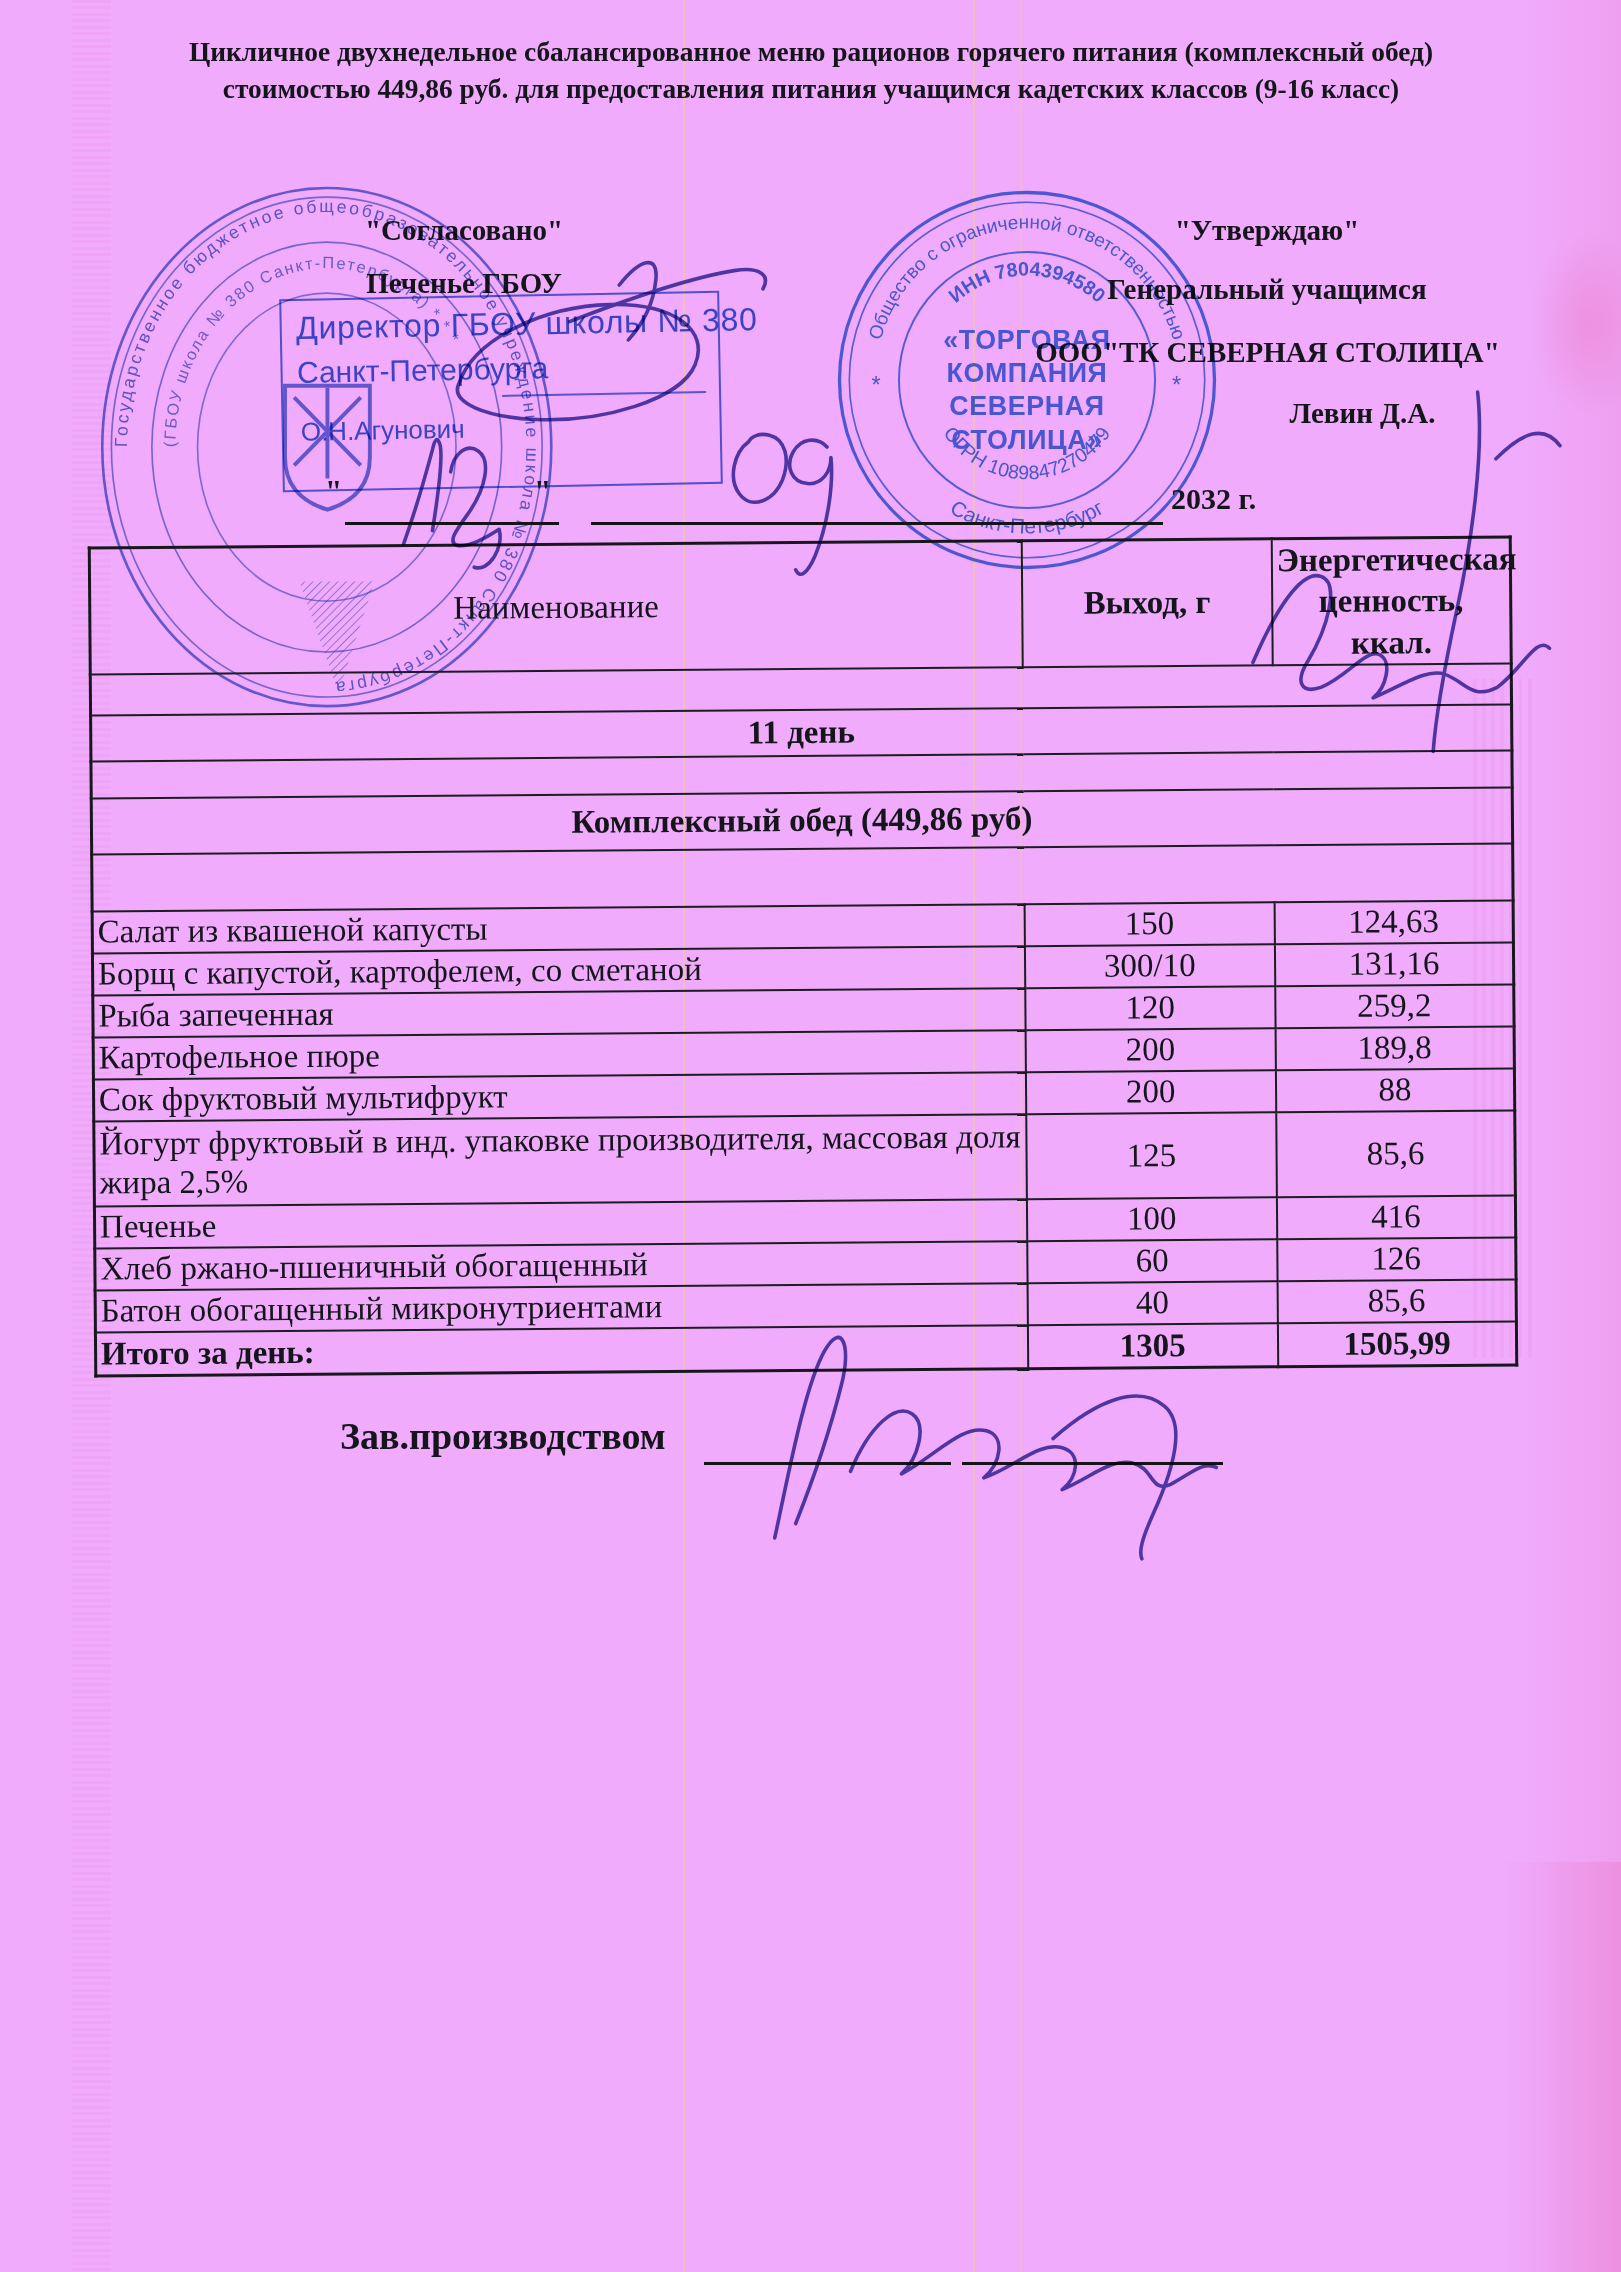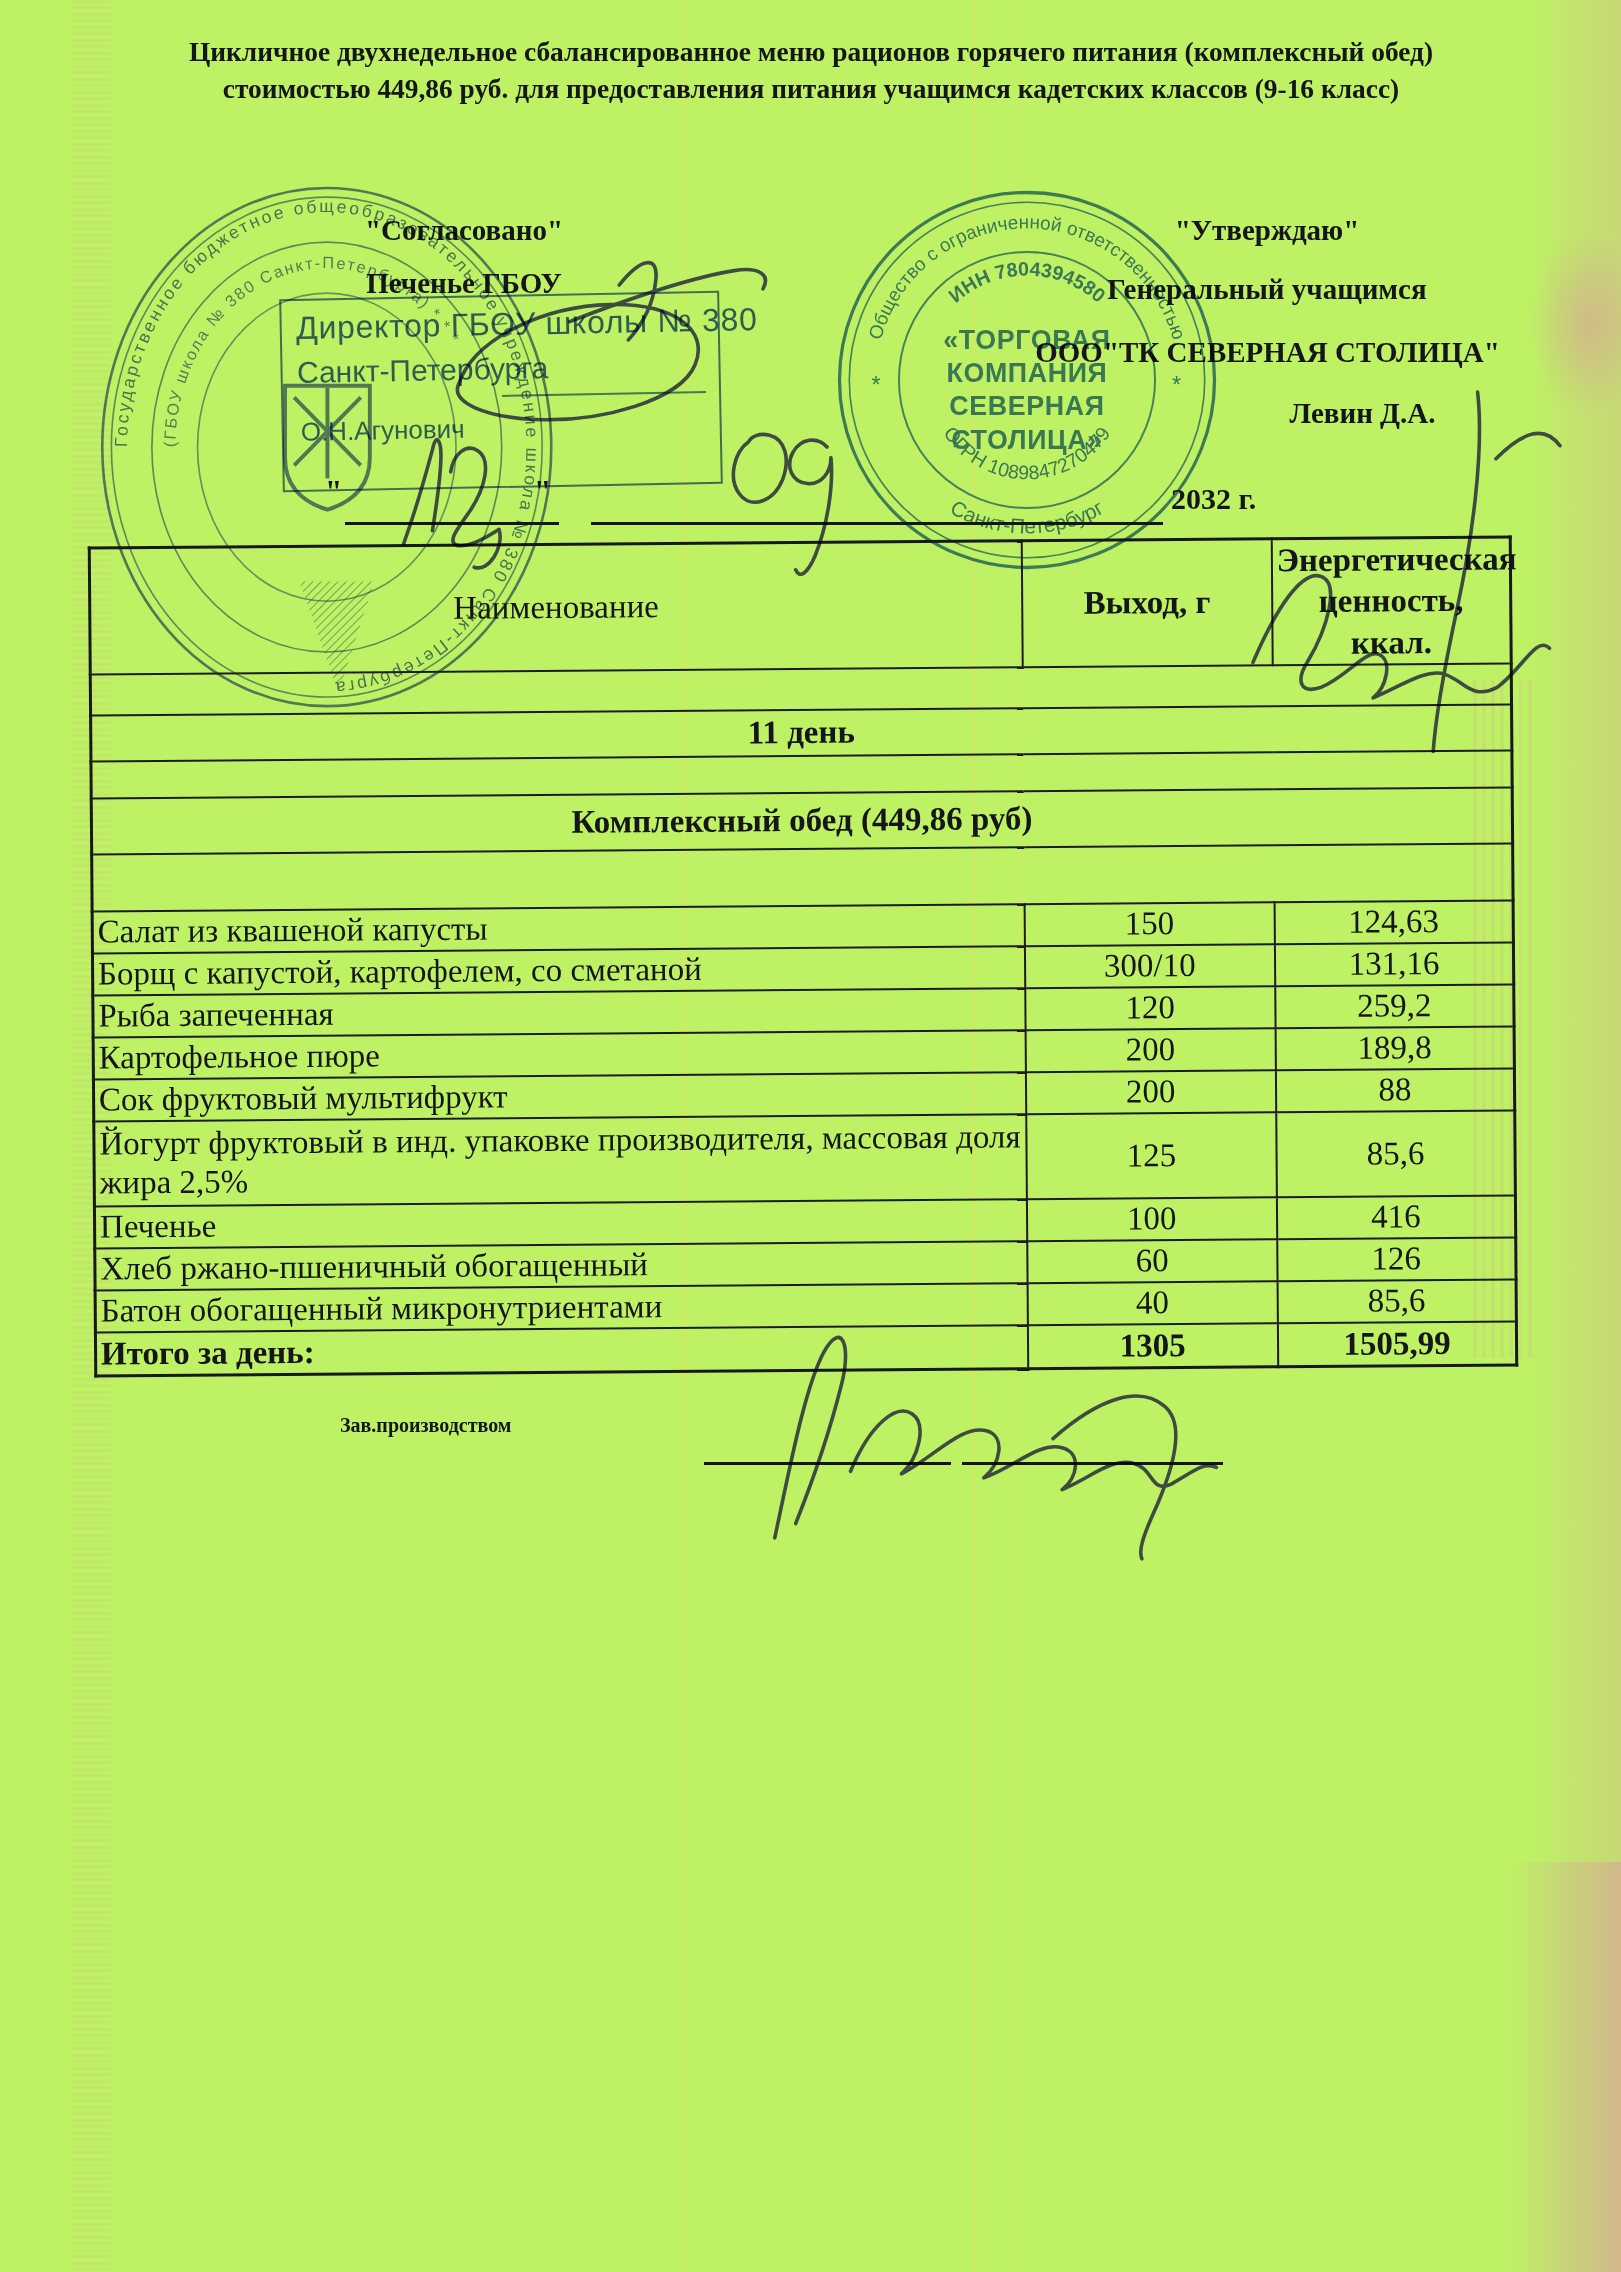--- a/index.html
+++ b/index.html
@@ -1,18 +1,18 @@
 <!DOCTYPE html>
 <html style="font-size:10.5px"><head>
 <meta charset="utf-8">
 <style>
   html,body{margin:0;padding:0;background:#e8e8ea;}
   .page{
     position:relative; width:1622px; height:2273px;
-    background:#bef264; overflow:hidden;
+    background:#f0abfc; overflow:hidden;
     font-family:"Liberation Serif",serif; color:#15161b;
   }
   .abs{position:absolute;}
   
   .noise-left{left:72px;top:0;width:39px;height:100%;
     background:repeating-linear-gradient(180deg, rgba(221,73,164,.14) 0 2.6px, rgba(221,73,164,0) 2.6px 6.5px);
     opacity:.45; filter:blur(0.7px);}
   .noise-right{right:0;top:0;width:98px;height:100%;
     background:linear-gradient(to right, rgba(232,110,188,0), rgba(232,110,188,.20));}
   .noise-right2{left:1473px;top:679px;width:59px;height:679px;
@@ -44,21 +44,21 @@
   tr.r-item{height:42px;} tr.r-yogurt{height:85px;} tr.r-total{height:44px;}
   td.bold{font-weight:bold;}
   td.head-name{text-align:center;font-size:30px;}
   td.head-out{text-align:center;font-size:30px;font-weight:bold;}
   td.head-kcal{text-align:center;font-size:22px;font-weight:bold;line-height:1.25;}
   td.meal-cell{font-size:37px;font-weight:bold;text-align:center;}
   td.day-cell{font-size:30px;font-weight:bold;text-align:center;}
   td.num{text-align:center;font-size:30px;}
   td.name-cell{padding-left:6.5px;line-height:1.18;}
   
-  .foot-label{font-weight:bold;font-size:20px;}
+  .foot-label{font-weight:bold;font-size:38px;}
   
   .stamp{mix-blend-mode:multiply;}
   .rect-stamp{left:281px;top:295px;width:436px;height:189px;
     border:2.6px solid rgba(58,92,199,.85); transform:rotate(-1.1deg);
     mix-blend-mode:multiply; font-family:"Liberation Sans",sans-serif;
     color:rgba(47,84,196,.92);}
   .rect-stamp .l1{position:absolute;left:14.4px;top:9.1px;font-size:32px;letter-spacing:0.7px;white-space:nowrap;}
   .rect-stamp .l2{position:absolute;left:14.4px;top:55px;font-size:30px;}
   .rect-stamp .nm{position:absolute;left:17px;top:116px;font-size:26px;}
   .rect-stamp .ln{position:absolute;left:219px;top:98px;width:204px;border-bottom:2.6px solid rgba(58,92,199,.8);}

